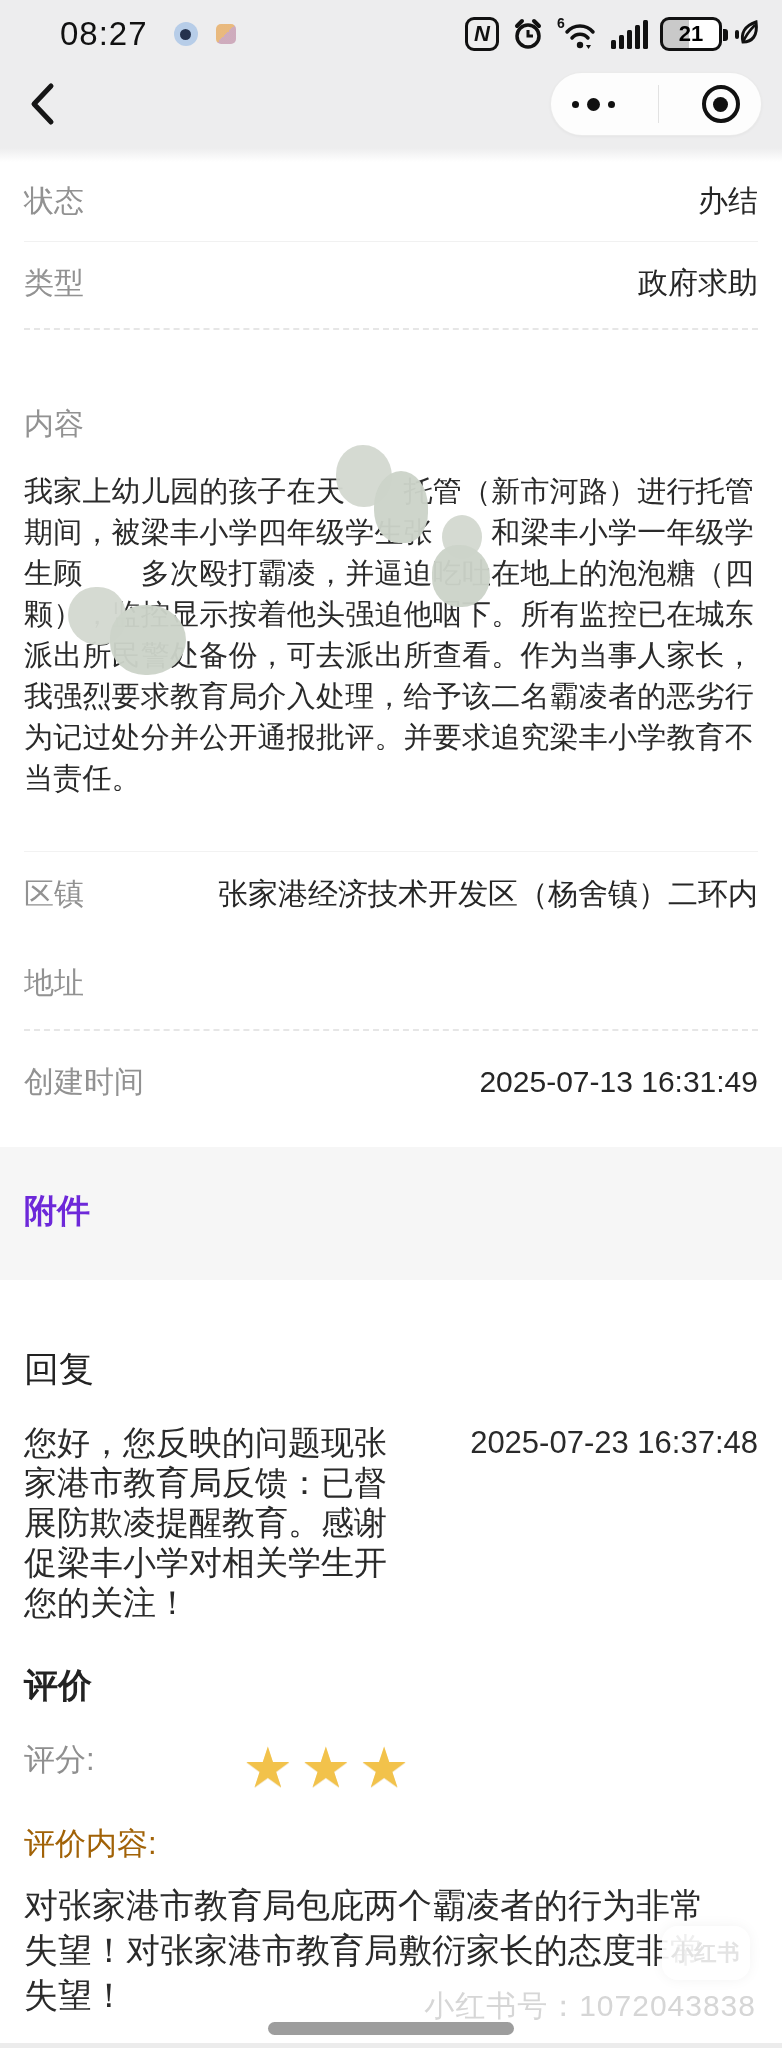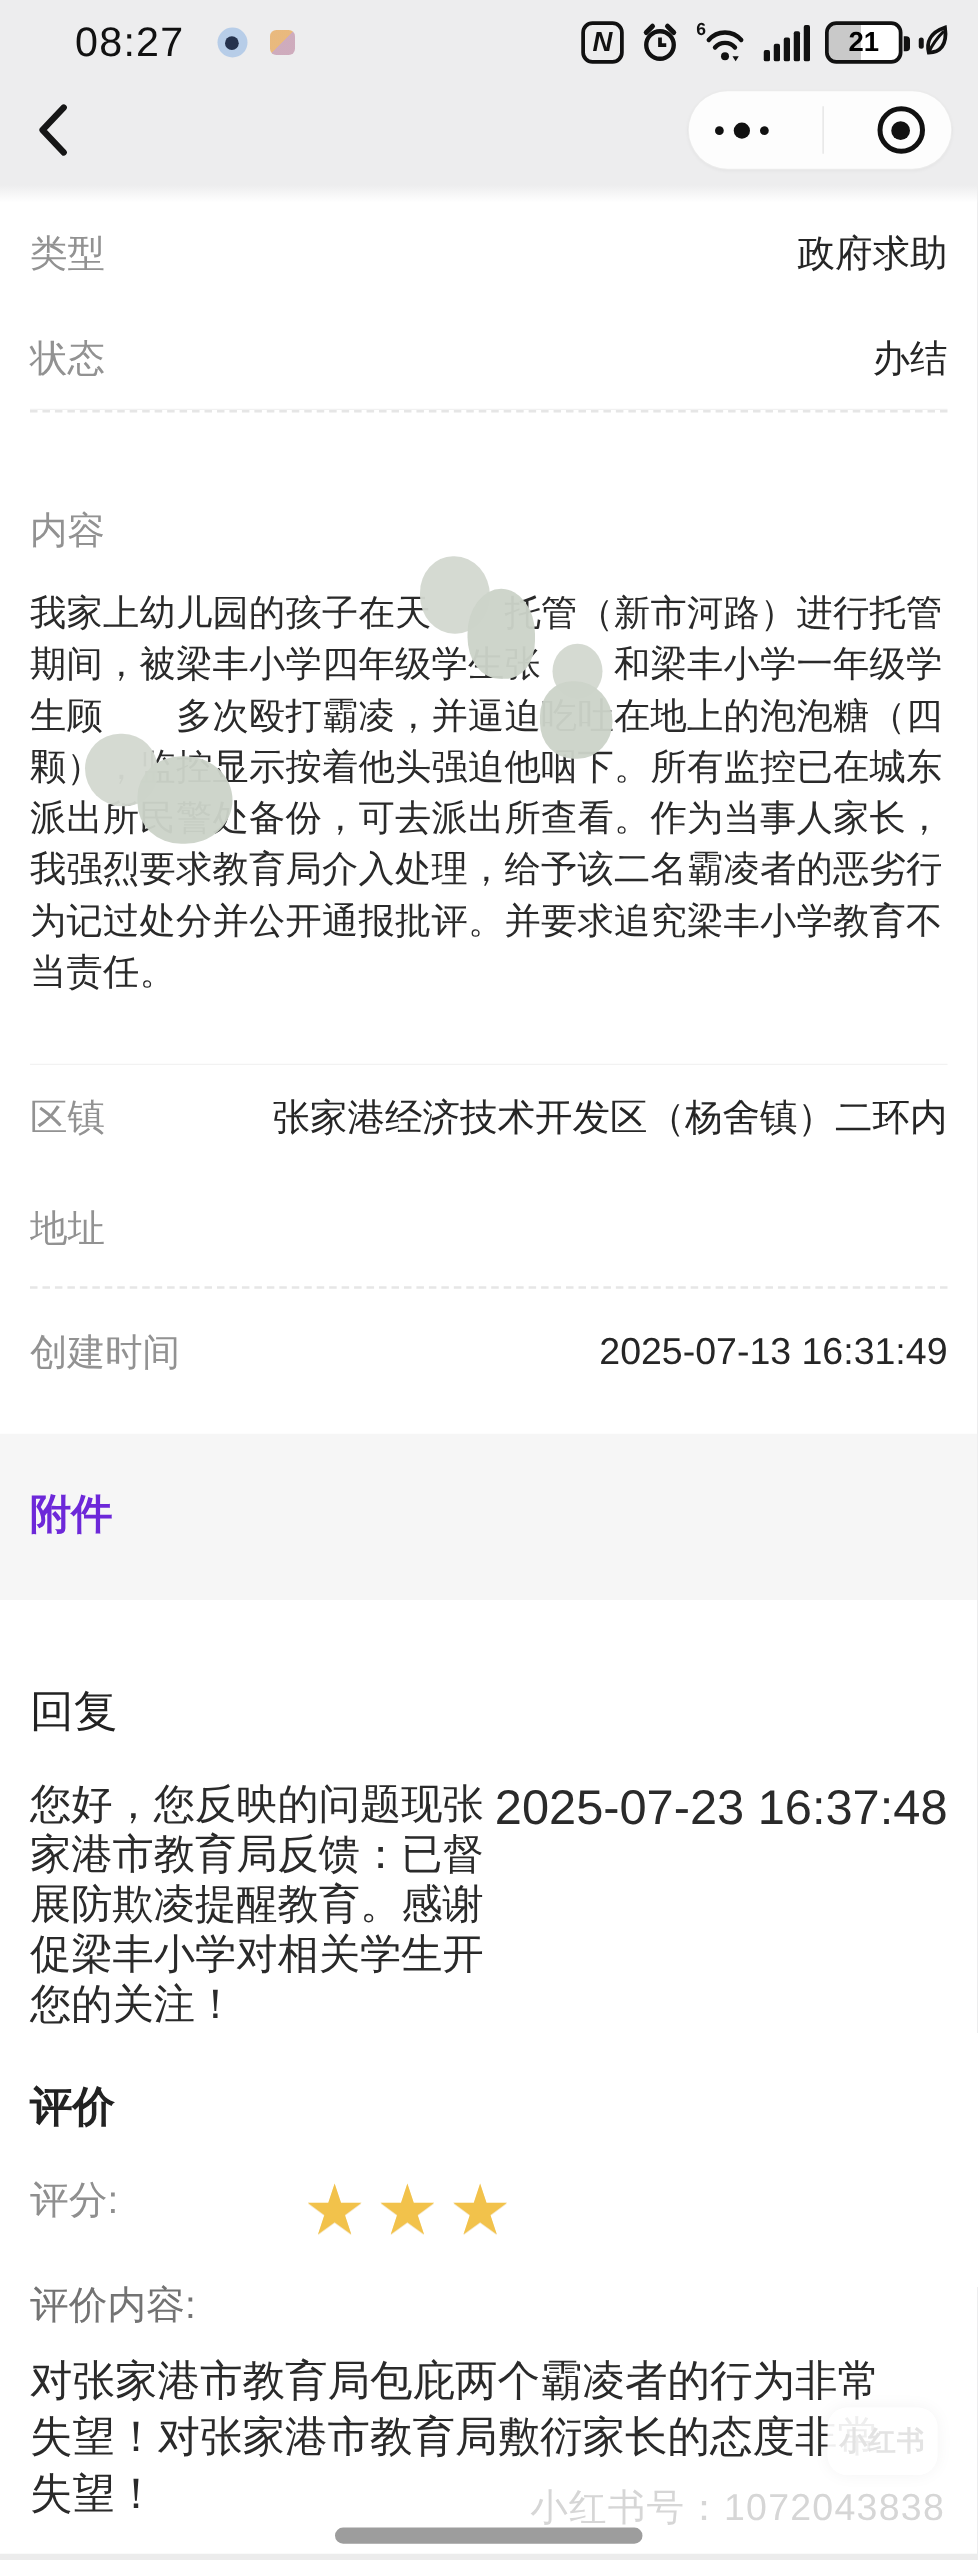--- a/index.html
+++ b/index.html
@@ -58,27 +58,27 @@
   .row-district{margin-top:52px;height:86px;border-top:1px solid #f2f2f2;}
   .row-address{height:92px;}
   .row-created{height:104px;border-top:2px dashed #e6e6e6;}
 
   .band{margin:14px -24px 0 -24px;background:#f6f6f6;padding:42px 24px 46px 24px;}
   .band .hdr{font-size:33px;font-weight:bold;color:#6d28d9;}
 
   .reply-hdr{margin-top:66px;font-size:35px;font-weight:normal;color:#222;}
   .reply-block{margin-top:30px;display:flex;align-items:flex-start;}
   .reply-lines .rline{font-size:33px;line-height:40px;color:#2a2a2a;white-space:nowrap;}
-  .reply-ts{margin-left:auto;font-size:39px;color:#2a2a2a;white-space:nowrap;padding-top:2px;}
+  .reply-ts{margin-left:auto;font-size:31px;color:#2a2a2a;white-space:nowrap;padding-top:2px;}
 
   .eval-hdr{margin-top:40px;font-size:34px;font-weight:bold;color:#222;}
   .score-row{margin-top:30px;display:flex;align-items:flex-start;height:58px;gap:20px;}
   .score-row .k{font-size:31px;color:#8f8f8f;}
   .stars{margin-left:128px;font-size:56px;color:#f2c24b;letter-spacing:8px;line-height:58px;text-shadow:0 1px 0 rgba(210,160,40,.25);}
-  .eval-content-label{margin-top:26px;font-size:31px;color:#737373;}
+  .eval-content-label{margin-top:26px;font-size:31px;color:#a16207;}
   .eval-lines{margin-top:18px;}
   .eval-lines .eline{font-size:34px;line-height:45px;color:#2a2a2a;white-space:nowrap;}
 
   
   .xhs-badge{position:absolute;right:32px;top:1926px;width:88px;height:54px;background:rgba(255,255,255,.92);border-radius:16px;display:flex;align-items:center;justify-content:center;box-shadow:0 0 14px rgba(0,0,0,.05);}
   .xhs-badge span{font-size:22px;font-weight:bold;color:#e3e3e3;letter-spacing:1px;}
   .xhs-id{position:absolute;right:26px;top:1986px;font-size:30px;color:#d6d6d6;letter-spacing:1px;}
   .home-indicator{position:absolute;left:50%;transform:translateX(-50%);bottom:13px;width:246px;height:13px;border-radius:7px;background:#9d9d9d;}
   .bottom-strip{position:absolute;left:0;right:0;bottom:0;height:5px;background:#ececec;}
 
@@ -150,28 +150,28 @@
         <span class="target">
             <i></i>
           </span>
       </span>
     </div>
   </div>
   <div class="header-fade"></div>
 
   <div class="main">
 
+    <div class="kv row-status">
+      <span class="k">状态</span>
+      <span class="v">办结</span>
+    </div>
+
     <div class="kv row-type">
       <span class="k">类型</span>
       <span class="v">政府求助</span>
-    </div>
-
-    <div class="kv row-status">
-      <span class="k">状态</span>
-      <span class="v">办结</span>
     </div>
 
     <div class="gap-after-type"></div>
 
     <div class="section-label content-label">内容</div>
 
     <div class="paragraph">
       <div class="pline">我家上幼儿园的孩子在天　　托管（新市河路）进行托管</div>
       <div class="pline">期间，被梁丰小学四年级学生张　　和梁丰小学一年级学</div>
       <div class="pline">生顾　　多次殴打霸凌，并逼迫吃吐在地上的泡泡糖（四</div>

